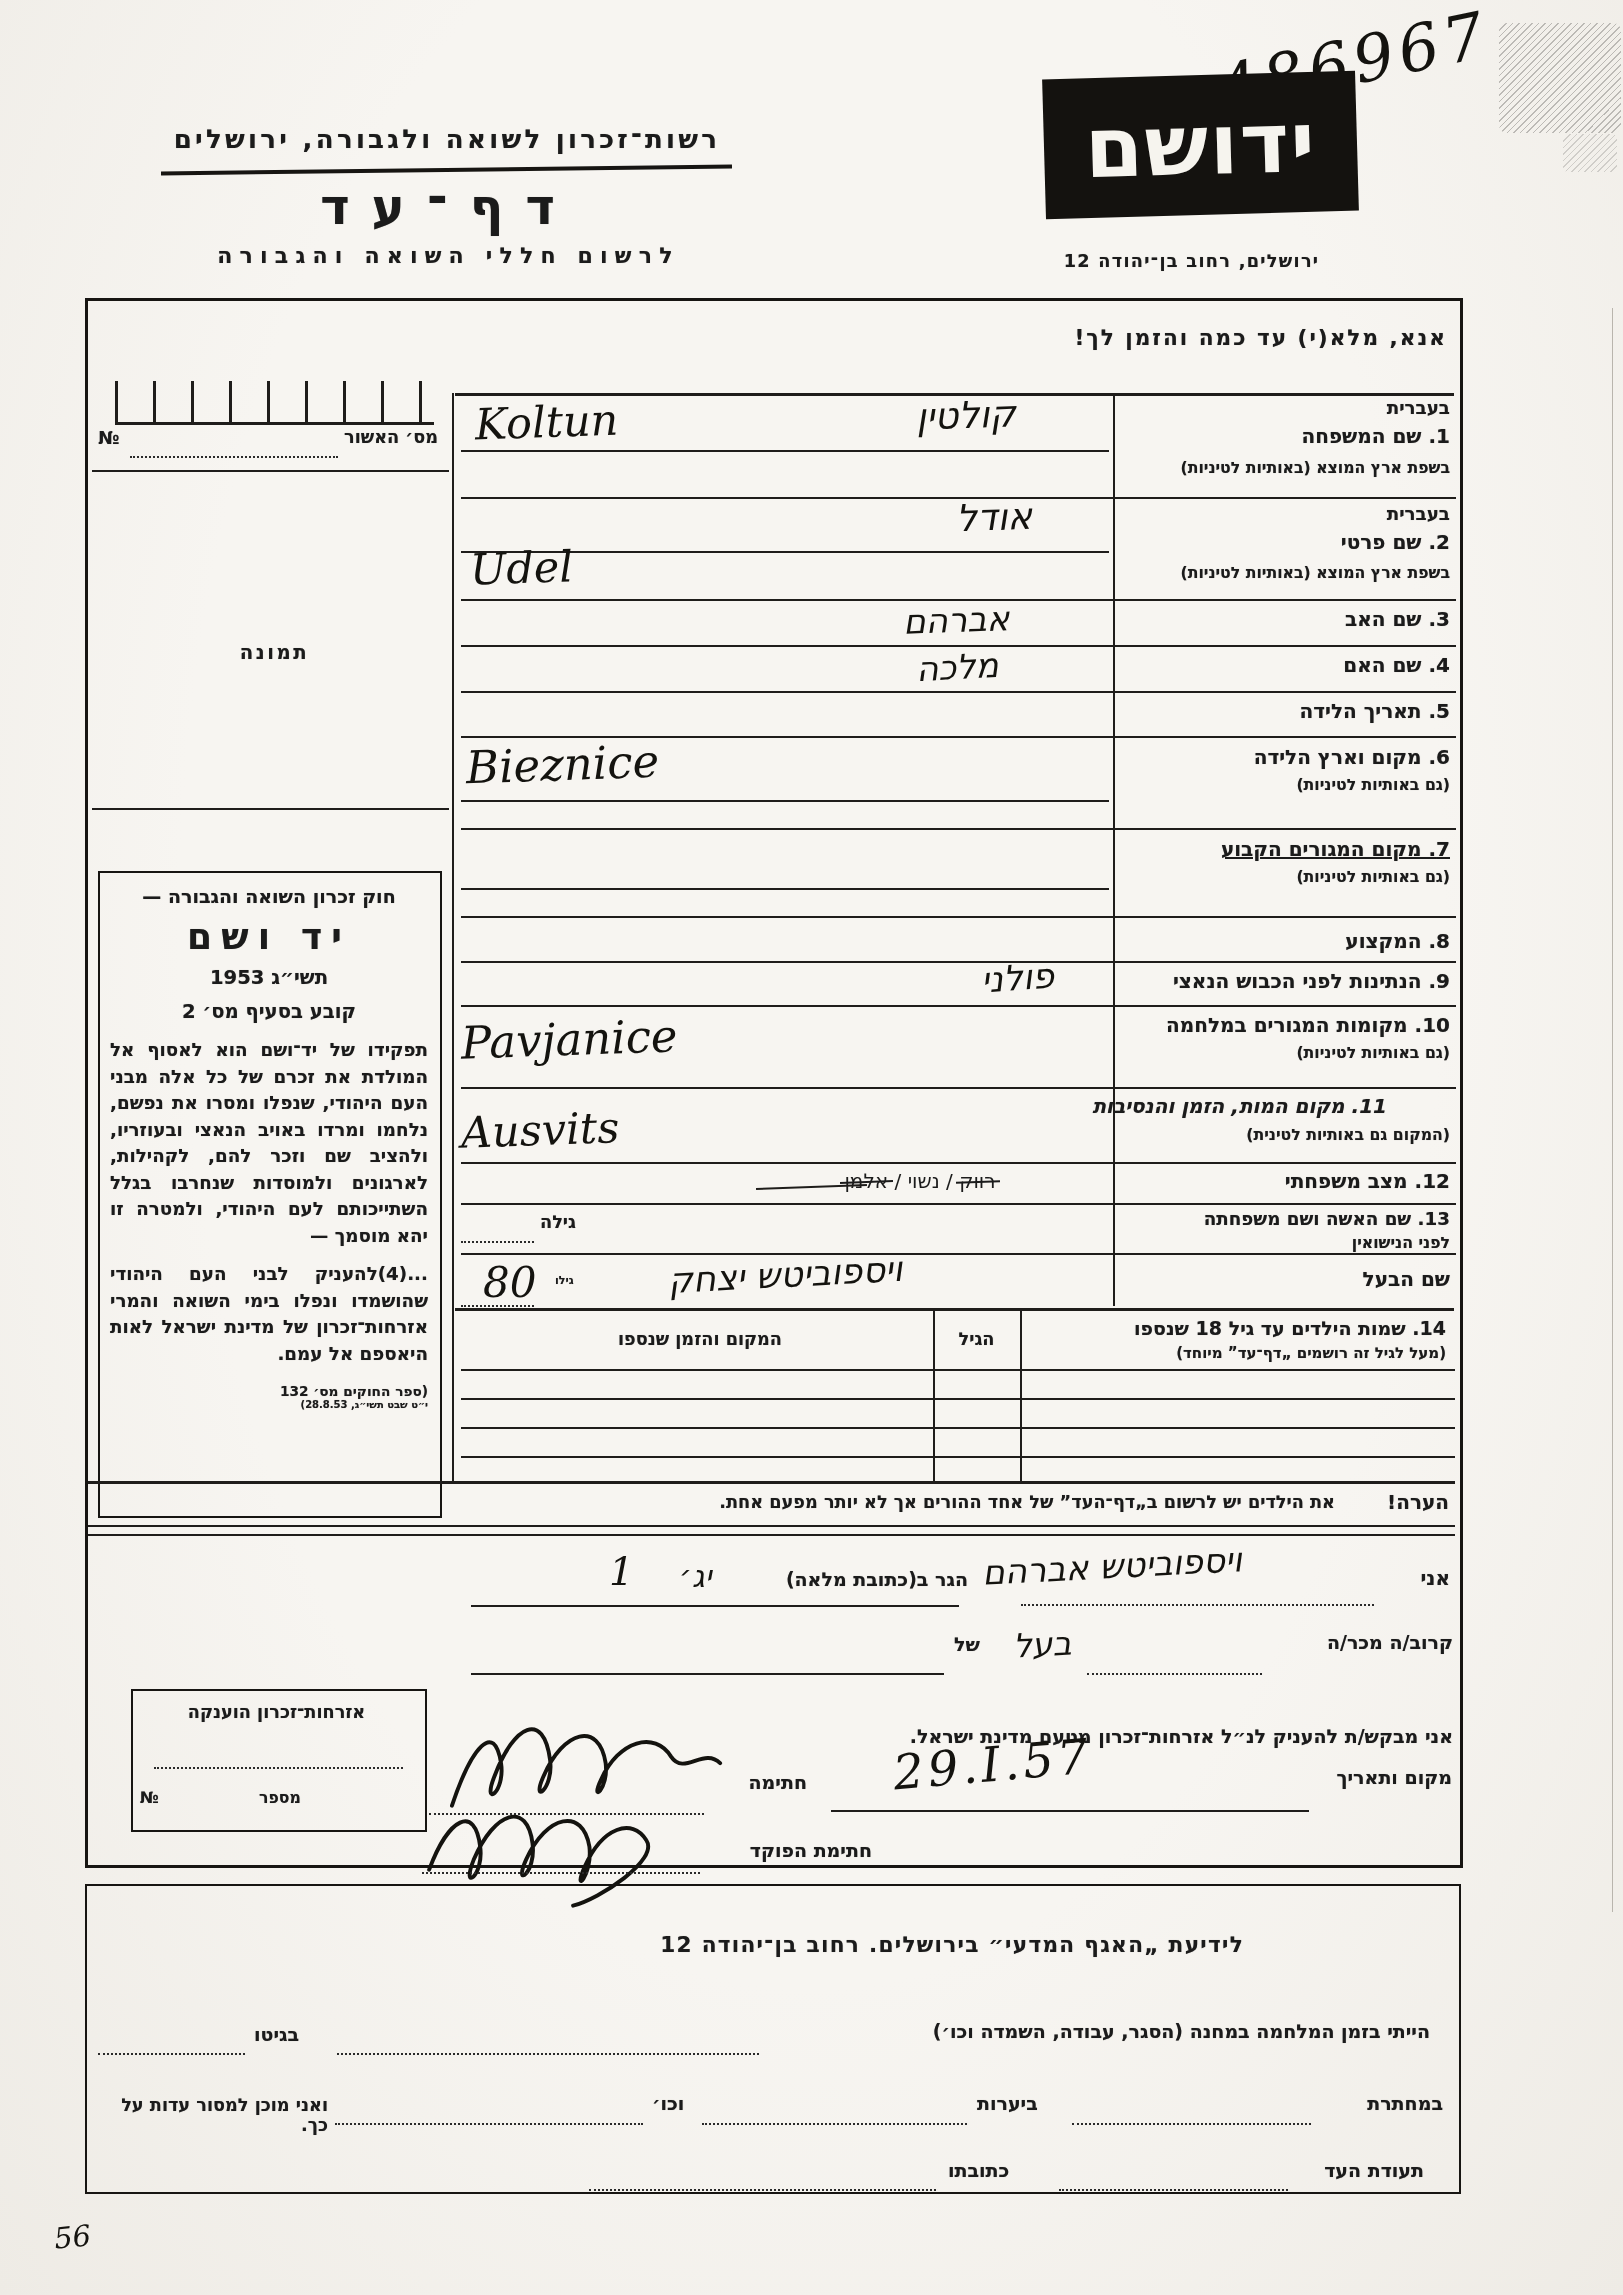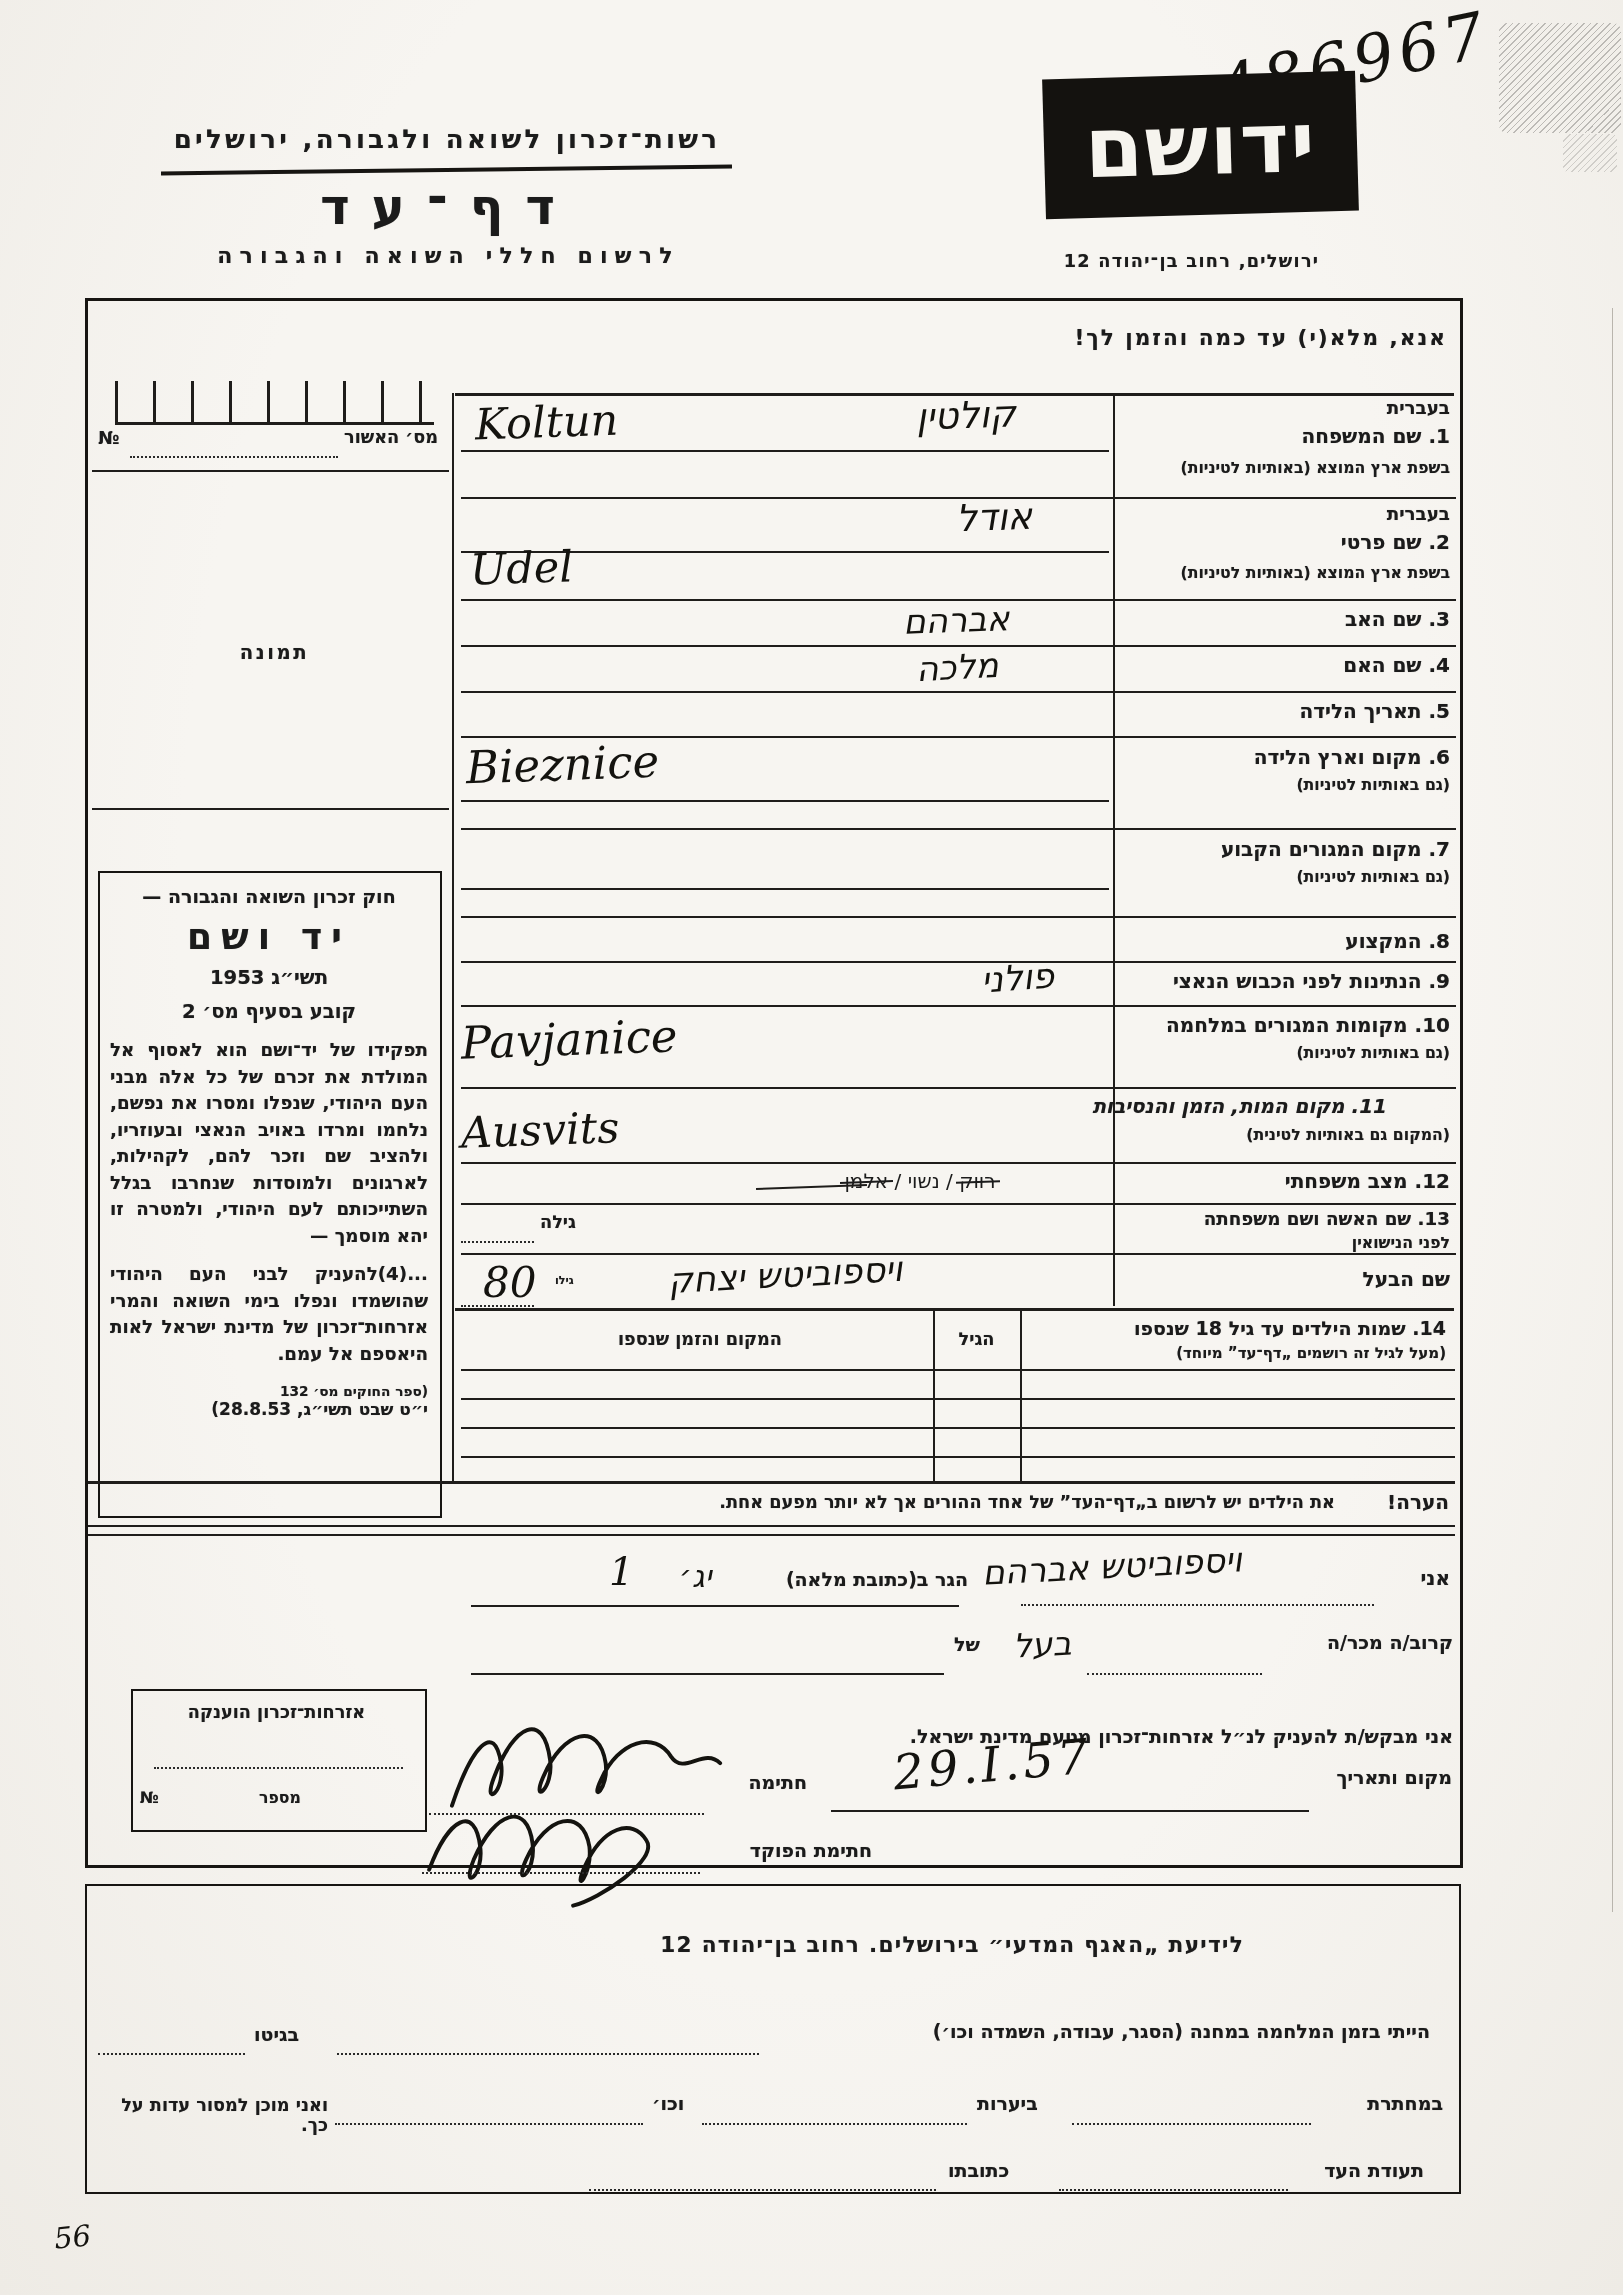--- a/index.html
+++ b/index.html
@@ -66,21 +66,21 @@
 
   <div class="box" style="left:98px;top:871px;width:340px;height:643px;border-width:2px;"></div>
   <div class="abs he" style="left:110px;top:885px;width:318px;">
     <div class="pr ctr" style="font-size:19px;">חוק זכרון השואה והגבורה —</div>
     <div class="pr ctr" style="font-size:36px;letter-spacing:9.2px;margin-top:9.2px;">יד ושם</div>
     <div class="pr ctr" style="font-size:19.6px;margin-top:9.2px;">תשי״ג 1953</div>
     <div class="pr ctr" style="font-size:19.6px;margin-top:10.5px;">קובע בסעיף מס׳ 2</div>
     <div class="pr" style="font-size:18.3px;line-height:1.45;margin-top:14.4px;text-align:justify;">תפקידו של יד־ושם הוא לאסוף אל המולדת את זכרם של כל אלה מבני העם היהודי, שנפלו ומסרו את נפשם, נלחמו ומרדו באויב הנאצי ובעוזריו, ולהציב שם וזכר להם, לקהילות, לארגונים ולמוסדות שנחרבו בגלל השתייכותם לעם היהודי, ולמטרה זו יהא מוסמך —</div>
     <div class="pr" style="font-size:18.3px;line-height:1.45;margin-top:11.8px;text-align:justify;">...(4)להעניק לבני העם היהודי שהושמדו ונפלו בימי השואה והמרי אזרחות־זכרון של מדינת ישראל לאות היאספם אל עמם.</div>
     <div class="pr" style="font-size:13.7px;margin-top:15.7px;">(ספר החוקים מס׳ 132</div>
-    <div class="pr" style="font-size:17px;">י״ט שבט תשי״ג, 28.8.53)</div>
+    <div class="pr" style="font-size:10px;">י״ט שבט תשי״ג, 28.8.53)</div>
   </div>
 
   <div class="abs he pr rt" style="left:1119px;top:397px;width:331px;font-size:18.3px;">בעברית</div>
   <div class="abs he pr rt" style="left:1119px;top:424px;width:331px;font-size:20px;">1. שם המשפחה</div>
   <div class="abs he pr rt" style="left:1119px;top:458px;width:331px;font-size:15.7px;">בשפת ארץ המוצא (באותיות לטיניות)</div>
   <div class="hline" style="left:461px;top:450px;width:648px;"></div>
   <div class="hline" style="left:461px;top:497px;width:995px;"></div>
   <div class="abs hwh" style="left:916px;top:394px;font-size:37px;transform:rotate(-2deg);">קולטין</div>
   <div class="abs hwl" style="left:475px;top:397px;font-size:43px;transform:rotate(-2deg);">Koltun</div>
 
@@ -102,21 +102,21 @@
 
   <div class="abs he pr rt" style="left:1119px;top:699px;width:331px;font-size:20px;">5. תאריך הלידה</div>
   <div class="hline" style="left:461px;top:736px;width:995px;"></div>
 
   <div class="abs he pr rt" style="left:1119px;top:745px;width:331px;font-size:20px;">6. מקום וארץ הלידה</div>
   <div class="abs he pr rt" style="left:1119px;top:775px;width:331px;font-size:15.7px;">(גם באותיות לטיניות)</div>
   <div class="hline" style="left:461px;top:800px;width:648px;"></div>
   <div class="hline" style="left:461px;top:828px;width:995px;"></div>
   <div class="abs hwl" style="left:466px;top:738px;font-size:45px;transform:rotate(-2deg);">Bieznice</div>
 
-  <div class="abs he pr rt" style="left:1119px;top:837px;width:331px;font-size:20px;">7. מקום המגורים הקבוע</div>
+  <div class="abs he pr rt" style="left:1119px;top:837px;width:331px;font-size:20px;text-decoration:underline;">7. מקום המגורים הקבוע</div>
   <div class="abs he pr rt" style="left:1119px;top:867px;width:331px;font-size:15.7px;">(גם באותיות לטיניות)</div>
   <div class="hline" style="left:461px;top:888px;width:648px;"></div>
   <div class="hline" style="left:461px;top:916px;width:995px;"></div>
 
   <div class="abs he pr rt" style="left:1119px;top:929px;width:331px;font-size:20px;">8. המקצוע</div>
   <div class="hline" style="left:461px;top:961px;width:995px;"></div>
 
   <div class="abs he pr rt" style="left:1119px;top:969px;width:331px;font-size:20px;">9. הנתינות לפני הכבוש הנאצי</div>
   <div class="hline" style="left:461px;top:1005px;width:995px;"></div>
   <div class="abs hwh" style="left:981px;top:958px;font-size:35px;transform:rotate(-4deg);">פולני</div>

